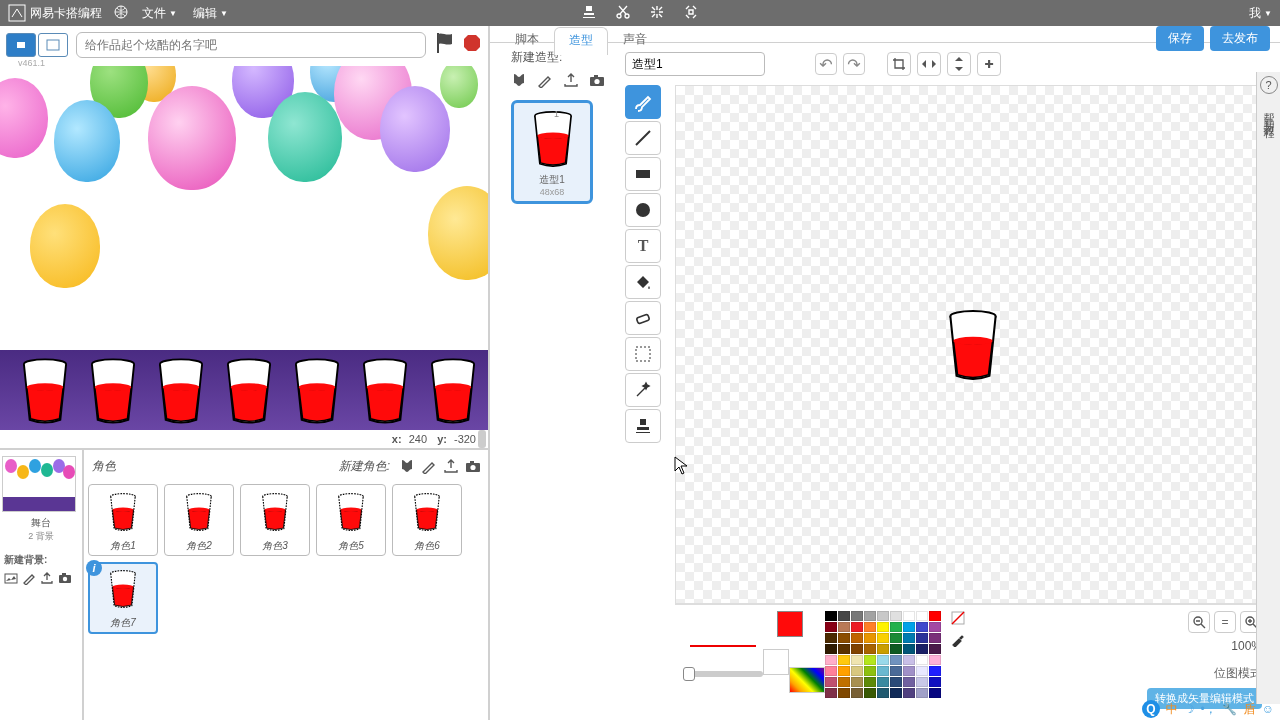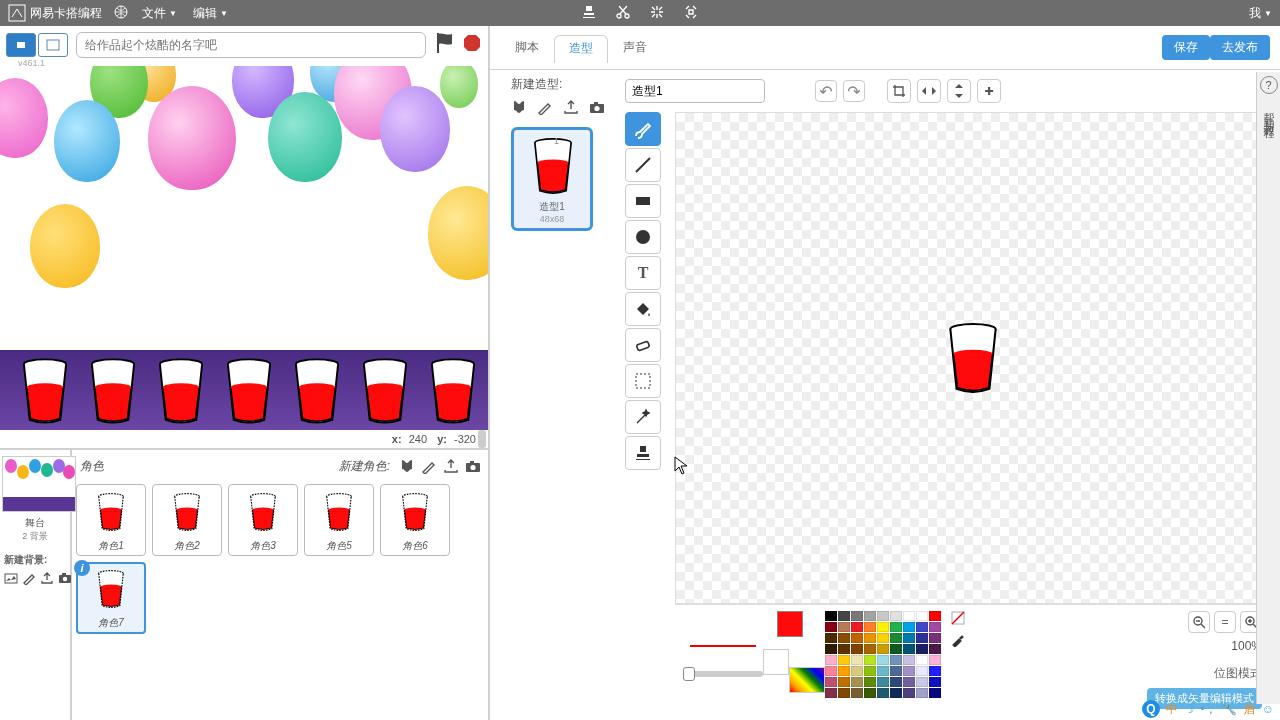--- a/index.html
+++ b/index.html
@@ -41,42 +41,42 @@
 .b11{width:44px;height:54px;background:radial-gradient(circle at 35% 35%,#ffde92,#eca814);left:132px;top:-18px}
 .b12{width:50px;height:62px;background:radial-gradient(circle at 35% 35%,#b8e8ff,#3a9cda);left:310px;top:-26px}
 .b13{width:38px;height:48px;background:radial-gradient(circle at 35% 35%,#c8f0b2,#6ec84a);left:440px;top:-6px}
 
 .stage-cups { position:absolute; bottom:6px; left:22px; display:flex; gap:22px; }
 
 .coords { height: 18px; text-align: right; padding: 0 12px; font-size: 11px; color: #555; display:flex; align-items:center; justify-content:flex-end; gap:2px; position:relative; }
 .coords .scrollbar { position:absolute; right:2px; top:0; width:8px; height:18px; background:#ccc; border-radius:3px; }
 
 .sprites-panel { flex: 1; border-top: 2px solid #d0d0d0; background: #fff; display:flex; }
-.stage-thumb-col { width:72px; border: 2px solid #d0d0d0; border-top:none; border-bottom:none; border-left:none; padding:6px 2px; text-align:center; font-size:10px; color:#555; }
+.stage-thumb-col { width:84px; border: 2px solid #d0d0d0; border-top:none; border-bottom:none; border-left:none; padding:6px 2px; text-align:center; font-size:10px; color:#555; }
 .stage-thumb { width:74px; height:56px; border:1px solid #ccc; background:linear-gradient(#fff 75%, #5a3694 75%); position:relative; margin-bottom:4px; overflow:hidden; }
 .stage-thumb .mini-bal { position:absolute; border-radius:50%; }
 .sprites-area { flex:1; padding: 4px; font-style: italic; }
 .sprites-header { display:flex; align-items:center; height:24px; font-size:12px; color:#555; }
 .sprites-header .lbl{ margin-right:auto; margin-left:4px; }
 .sprites-header .new-sprite-lbl{ margin-right:6px; }
 .sprites-header .icon-btn{ width:22px; height:20px; display:flex; align-items:center; justify-content:center; cursor:pointer; }
 .sprites-grid { display:flex; flex-wrap:wrap; gap:6px; margin-top:6px; }
 .sprite-card { width:70px; height:72px; border:1px solid #bbb; border-radius:4px; display:flex; flex-direction:column; align-items:center; justify-content:flex-end; padding-bottom:2px; background:#fff; cursor:pointer; position:relative; }
 .sprite-card.selected { border:2px solid #3e94dd; background:#eaf2fb; }
 .sprite-card .lbl { font-size:10px; color:#555; }
 .sprite-card .info-badge { position:absolute; top:-4px; left:-4px; width:16px; height:16px; background:#3e94dd; border-radius:50%; color:#fff; font-size:11px; font-weight:bold; display:flex; align-items:center; justify-content:center; }
 
 .new-bg-row { font-size:10px; color:#666; margin-top:10px; text-align:left; padding-left:2px;font-weight:bold; }
 .new-bg-icons { display:flex; gap:4px; justify-content:flex-start; margin-top:4px; padding-left:2px; }
 
 .right-panel { flex:1; display:flex; flex-direction:column; }
-.tabs-row { height:44px; display:flex; align-items:center; padding:0 10px; border-bottom:1px solid #d0d0d0; }
+.tabs-row { height:17px; display:flex; align-items:flex-start; padding:0 10px; border-bottom:1px solid #d0d0d0; }
 .tab { padding:4px 14px 6px; font-size:12px; color:#666; cursor:pointer; border:1px solid transparent; border-bottom:none; border-radius:6px 6px 0 0; }
 .tab.active { color:#3e94dd; border-color:#d0d0d0; background:#fff; position:relative; top:1px; }
-.save-btns { margin-left:auto; display:flex; }
+.save-btns { margin-left:auto; display:flex; gap:6px; }
 .blue-btn { background:#3e94dd; color:#fff; border:none; border-radius:4px; padding:4px 12px; font-size:12px; cursor:pointer; }
 
 .costume-area { flex:1; display:flex; }
 .costume-left { width:110px; padding:6px;margin-left:15px; }
 .costume-left .new-cost-lbl { font-size:12px; color:#555; margin-bottom:6px; }
 .costume-left .cost-icons { display:flex; gap:10px; margin-bottom:8px; }
 .costume-card { width:82px; border:3px solid #3e94dd; border-radius:6px; padding:4px; text-align:center; background:#e8f1fb; }
 .costume-card .idx{ position:absolute; font-size:9px; color:#888; margin:2px 0 0 2px; }
 .costume-card .cost-img { width:70px; height:64px; display:flex; align-items:center; justify-content:center; }
 .costume-card .cost-name{ font-size:10px; color:#666; margin-top:2px; }

